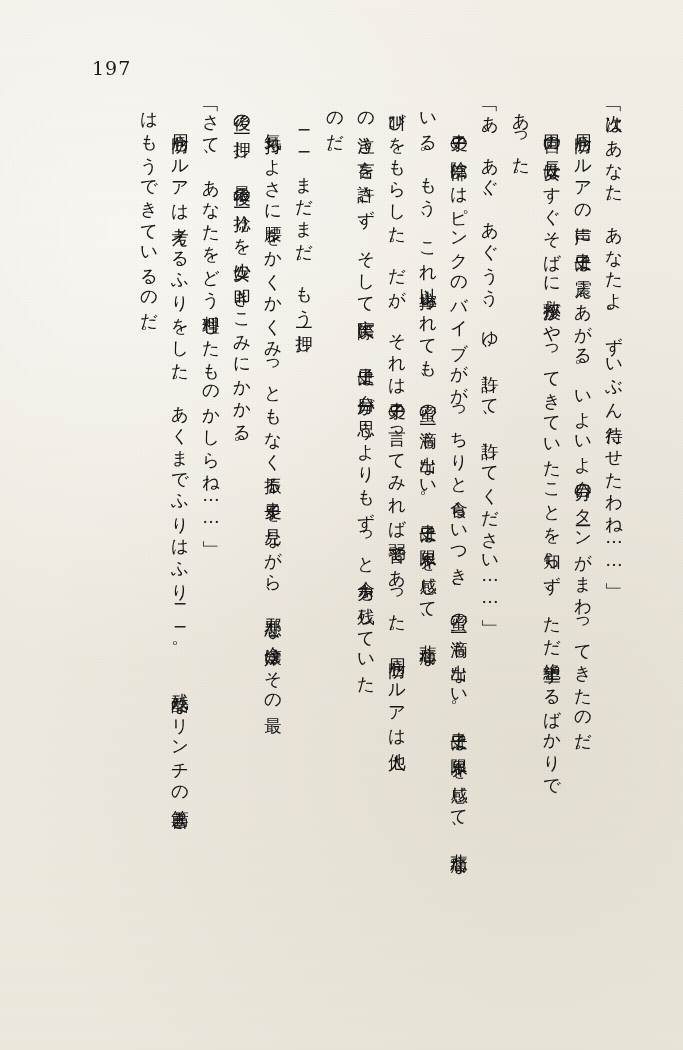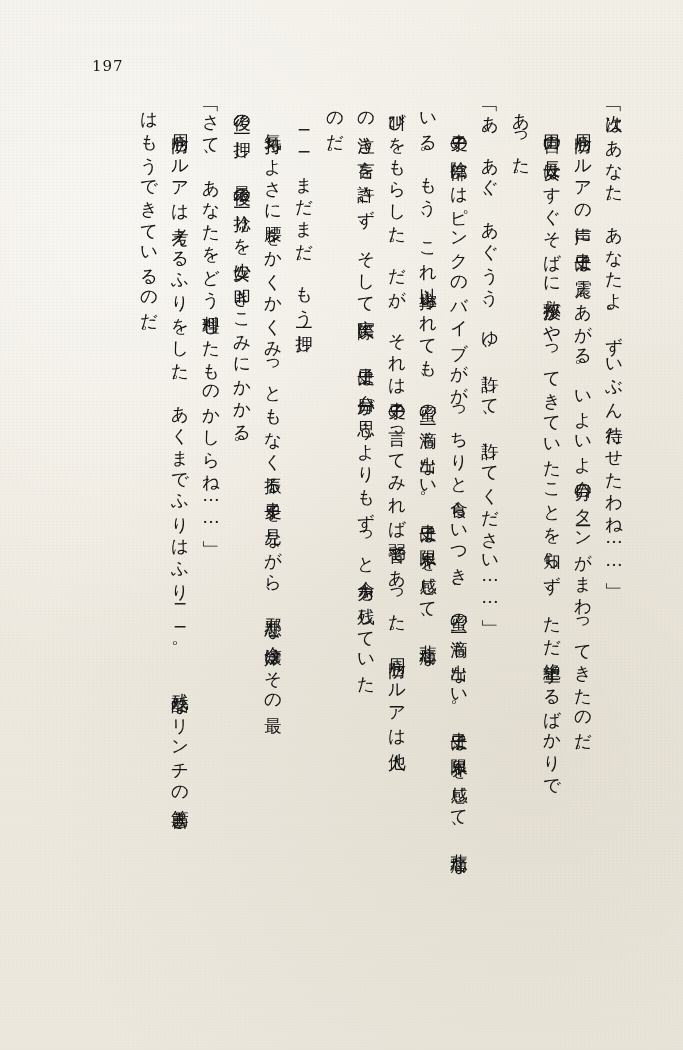--- a/index.html
+++ b/index.html
@@ -30,21 +30,21 @@
     background-image:
       repeating-linear-gradient(0deg, rgba(150,140,120,0.10) 0px, rgba(150,140,120,0.10) 1px, rgba(255,255,255,0) 1px, rgba(255,255,255,0) 3px),
       repeating-linear-gradient(90deg, rgba(150,140,120,0.08) 0px, rgba(150,140,120,0.08) 1px, rgba(255,255,255,0) 1px, rgba(255,255,255,0) 4px);
     pointer-events: none;
   }
 
   .page-number {
     position: absolute;
     top: 57px;
     left: 92px;
-    font-size: 15px;
+    font-size: 19px;
     letter-spacing: 1px;
     color: #181818;
     font-family: "DejaVu Serif", "Liberation Serif", serif;
   }
 
   
   .text-block {
     position: absolute;
     top: 100px;
     left: 62px;

